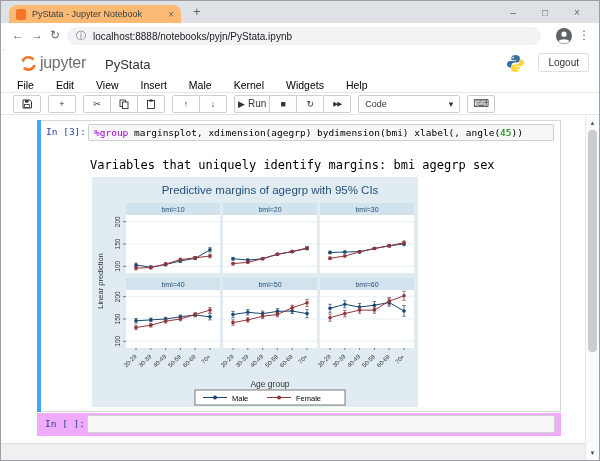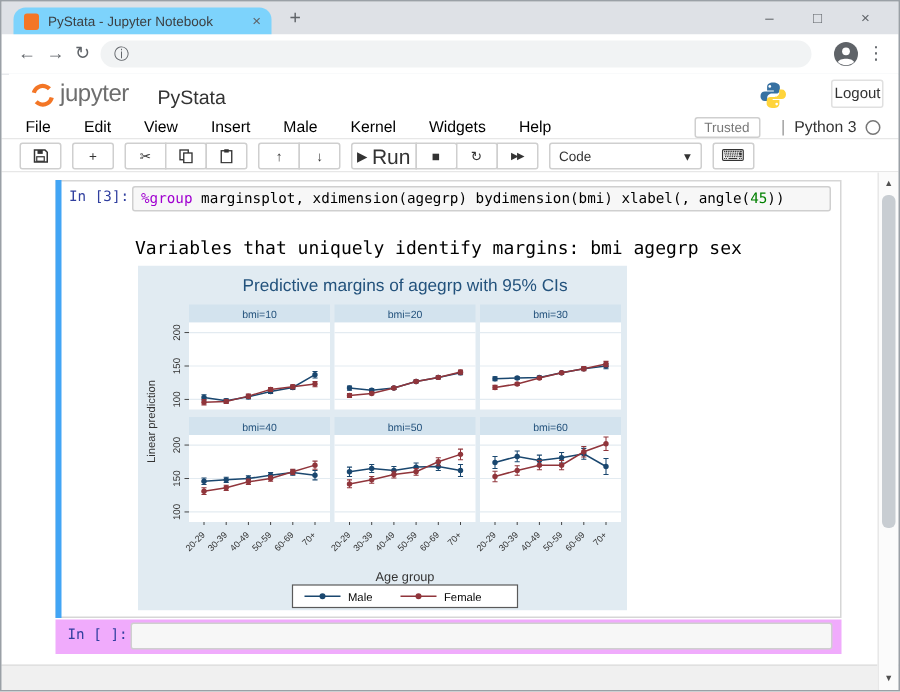--- a/index.html
+++ b/index.html
@@ -1,57 +1,57 @@
 <!DOCTYPE html>
 <html><head>
 <meta charset="utf-8">
 <style>
   html,body{margin:0;padding:0;}
   body{width:600px;height:461px;position:relative;font-family:"Liberation Sans",sans-serif;background:#fff;overflow:hidden;}
   .frame{position:absolute;inset:0;border:1px solid #9aa0a6;box-sizing:border-box;pointer-events:none;z-index:99;}
   
   .titlebar{position:absolute;left:1px;top:1px;right:1px;height:22px;background:#dee1e6;}
-  .tab{position:absolute;left:8px;top:4px;width:172px;height:18px;background:#7dd3fc;border-radius:8px 8px 0 0;display:flex;align-items:center;padding:0 7px;box-sizing:border-box;}
+  .tab{position:absolute;left:8px;top:4px;width:172px;height:18px;background:#fdba74;border-radius:8px 8px 0 0;display:flex;align-items:center;padding:0 7px;box-sizing:border-box;}
   .favicon{width:10px;height:11px;background:#f37626;border-radius:2px;flex:0 0 auto;}
   .tab-title{font-size:9px;color:#3c4043;margin-left:6px;white-space:nowrap;overflow:hidden;flex:1;}
   .tab-close{font-size:10px;color:#5f6368;margin-left:4px;}
   .newtab{position:absolute;left:192px;top:3px;font-size:13px;color:#5f6368;}
   .wincontrols{position:absolute;right:6px;top:0;height:22px;display:flex;}
   .wc{width:32px;height:22px;display:flex;align-items:center;justify-content:center;font-size:10px;color:#5f6368;}
   
   .urlbar{position:absolute;left:1px;top:23px;right:1px;height:26px;background:#fff;border-bottom:1px solid #e8eaed;}
   .navico{position:absolute;top:5px;font-size:12px;color:#5f6368;}
   .pill{position:absolute;left:66px;top:4px;width:474px;height:18px;background:#f1f3f4;border-radius:9px;display:flex;align-items:center;padding:0 9px;box-sizing:border-box;}
   .pill .info{font-size:10px;color:#5f6368;margin-right:7px;}
   .pill .url{font-size:10px;color:#202124;white-space:nowrap;overflow:hidden;}
   .avatar{position:absolute;right:27px;top:5px;}
   .dots{position:absolute;right:9px;top:5px;font-size:12px;color:#5f6368;}
   
   .jheader{position:absolute;left:6px;top:49px;right:1px;height:29px;background:#fff;}
   .jlogo{position:absolute;left:14px;top:6px;}
   .jlogo-text{position:absolute;left:34px;top:5px;font-size:16px;color:#6e6e6e;letter-spacing:-0.3px;}
   .nbtitle{position:absolute;left:99px;top:8px;font-size:13px;color:#333;}
   .pylogo{position:absolute;right:74px;top:5px;}
-  .logout{position:absolute;right:10px;top:4px;border:1px solid #e0e0e0;border-radius:2px;background:#fff;padding:3px 1px;font-size:10px;color:#333;}
+  .logout{position:absolute;right:10px;top:4px;border:1px solid #e0e0e0;border-radius:2px;background:#fff;padding:3px 9px;font-size:10px;color:#333;}
   
   .menubar{position:absolute;left:1px;top:78px;right:1px;height:15px;background:#fff;border-bottom:1px solid #e7e7e7;display:flex;align-items:center;padding-left:16px;box-sizing:border-box;}
   .menu-item{font-size:10.5px;color:#000;margin-right:22px;}
   .menubar-right{margin-left:auto;display:flex;align-items:center;padding-right:12px;}
   .trusted{border:1px solid #cfcfcf;border-radius:2px;color:#777;font-size:9px;padding:0 6px;height:12px;line-height:12px;margin-right:14px;}
   .ksep{color:#999;font-size:11px;margin-right:6px;}
   .kernel{font-size:10.5px;color:#333;margin-right:6px;}
   .kcircle{width:8px;height:8px;border:1.5px solid #767676;border-radius:50%;}
   
   .toolbar{position:absolute;left:1px;top:93px;right:1px;height:22px;background:#fff;border-bottom:1px solid #e7e7e7;display:flex;align-items:center;padding-left:12px;box-sizing:border-box;}
   .tgroup{display:flex;margin-right:7px;}
   .tbtn{height:16px;min-width:20px;border:1px solid #cfcfcf;background:#fff;border-radius:2px;display:flex;align-items:center;justify-content:center;font-size:9px;color:#333;padding:0 3px;box-sizing:content-box;}
   .tgroup .tbtn + .tbtn{margin-left:-1px;border-radius:0 2px 2px 0;}
   .tgroup .tbtn:first-child{border-radius:2px 0 0 2px;}
   .tgroup .tbtn:only-child{border-radius:2px;}
-  .runlabel{margin-left:3px;font-size:14px;}
+  .runlabel{margin-left:3px;font-size:10px;}
   .cellselect{width:88px;justify-content:space-between;padding:0 6px;}
   
   .content{position:absolute;left:1px;top:115px;right:1px;bottom:1px;background:#fff;}
   .bottomstrip{position:absolute;left:0;right:0;top:328px;bottom:0;background:#f0f0f0;border-top:1px solid #e0e0e0;}
   .cell{position:absolute;left:36px;width:524px;box-sizing:border-box;}
   .cell1{top:5px;height:292px;border:1px solid #d6d6d6;background:#fff;}
   .selbar{position:absolute;left:-1px;top:-1px;bottom:-1px;width:4px;background:#42a5f5;}
   .prompt{position:absolute;left:8px;top:5px;font-family:"DejaVu Sans Mono",monospace;font-size:9.5px;color:#303f9f;white-space:pre;}
   .inputbox{position:absolute;left:50px;right:6px;top:3px;height:17px;background:#f7f7f7;border:1px solid #cfcfcf;border-radius:2px;box-sizing:border-box;display:flex;align-items:center;padding:0 5px;}
   .code{font-family:"DejaVu Sans Mono",monospace;font-size:9.5px;color:#000;white-space:pre;}
@@ -84,20 +84,21 @@
     <span class="wc">×</span>
   </div>
 </div>
 
 <div class="urlbar">
   <span class="navico" style="left:11px">←</span>
   <span class="navico" style="left:30px">→</span>
   <span class="navico" style="left:49px">↻</span>
   <div class="pill">
     <span class="info">ⓘ</span>
+    <span class="url">localhost:8888/notebooks/pyjn/PyStata.ipynb</span>
   </div>
   <span class="avatar">
     <svg width="16" height="16" viewBox="0 0 16 16">
         <circle cx="8" cy="8" r="8" fill="#5f6368"></circle>
         <circle cx="8" cy="6.2" r="2.6" fill="#fff"></circle>
         <path d="M2.6 13.4c1.2-3 9.6-3 10.8 0a8 8 0 0 1-10.8 0z" fill="#fff"></path>
       </svg>
   </span>
   <span class="dots">⋮</span>
 </div>
@@ -123,26 +124,20 @@
 
 <div class="menubar">
   <span class="menu-item">File</span>
   <span class="menu-item">Edit</span>
   <span class="menu-item">View</span>
   <span class="menu-item">Insert</span>
   <span class="menu-item">Male</span>
   <span class="menu-item">Kernel</span>
   <span class="menu-item">Widgets</span>
   <span class="menu-item">Help</span>
-  <span class="menubar-right">
-    <span class="trusted">Trusted</span>
-    <span class="ksep">|</span>
-    <span class="kernel">Python 3</span>
-    <span class="kcircle"></span>
-  </span>
 </div>
 
 <div class="toolbar">
   <span class="tgroup">
       <button class="tbtn">
     <svg width="10" height="10" viewBox="0 0 10 10">
           <path d="M1 1h7l1.5 1.5V9H1z" fill="none" stroke="#333" stroke-width="1"></path>
           <rect x="3" y="1" width="3.5" height="2.6" fill="#333"></rect>
           <rect x="2.5" y="5.5" width="5" height="3" fill="none" stroke="#333" stroke-width="0.8"></rect>
         </svg>

